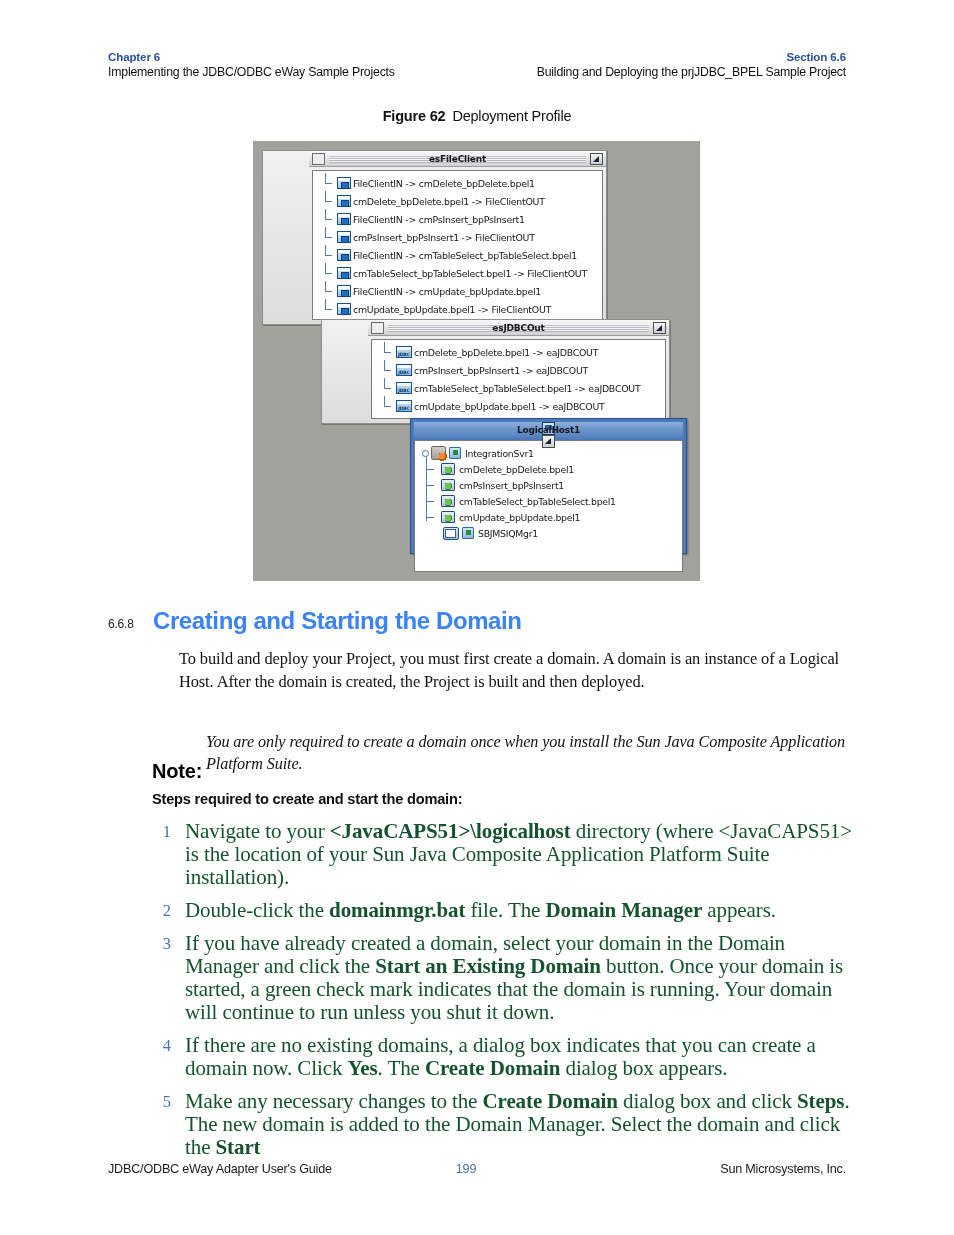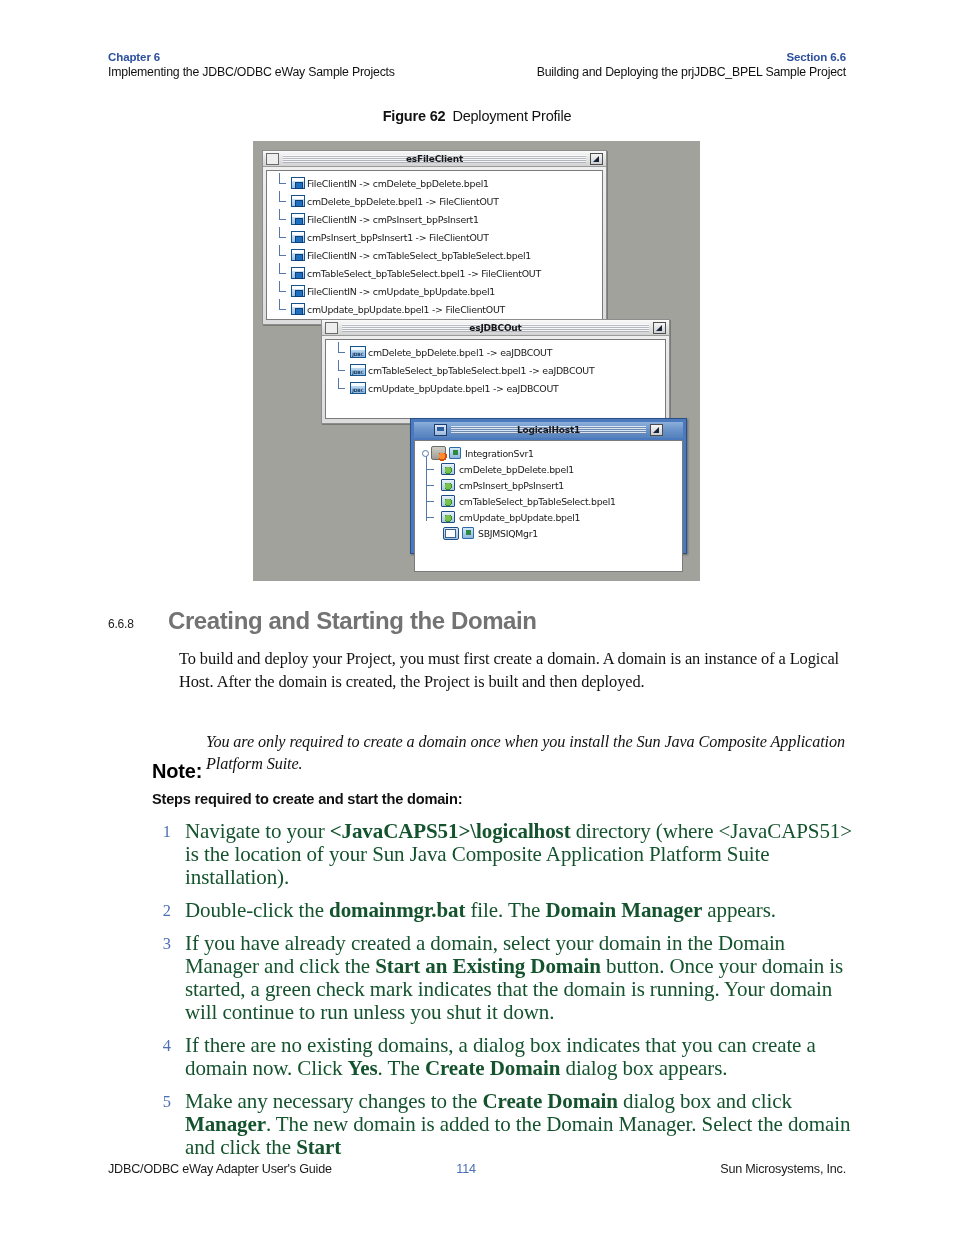--- a/index.html
+++ b/index.html
@@ -67,20 +67,21 @@
     width: 447px;
     height: 440px;
     background: #a2a29c;
     font-family: "DejaVu Sans", sans-serif;
   }
 
   .win {
     position: absolute;
     background: #d4d0c8;
     box-sizing: border-box;
+    padding-left: 46px;
   }
   
   .win.plain {
     border: 1px solid #8d8d8d;
     background: linear-gradient(#f1f1f1, #dcdcdc);
     box-shadow: 1px 1px 0 rgba(0,0,0,0.25);
   }
   
   .win.active {
     border: 1px solid #2b4f86;
@@ -97,20 +98,21 @@
     box-sizing: border-box;
   }
   .win.plain > .titlebar {
     background: linear-gradient(#fafafa 0%, #e6e6e6 45%, #d2d2d2 100%);
     border-bottom: 1px solid #9a9a9a;
     padding: 0 3px;
   }
   .win.active > .titlebar {
     background: linear-gradient(#8db0db 0%, #6c95cb 45%, #5481bd 100%);
     padding: 0 20px;
+    flex-direction: column;
   }
 
   .tb-icon {
     width: 13px; height: 12px;
     flex: 0 0 13px;
     border: 1px solid #6a6a6a;
     background: #eeeeee;
     box-sizing: border-box;
   }
   .tb-icon.monitor {
@@ -349,23 +351,22 @@
     color: #1a1a1a;
     letter-spacing: -0.2px;
   }
   .sec-title {
     position: absolute;
     left: 153px;
     top: 607px;
     font-family: "Liberation Sans", sans-serif;
     font-size: 24px;
     font-weight: bold;
-    color: #737373;
+    color: #3b82f6;
     letter-spacing: -0.4px;
-    margin-left: 15px;
   }
 
   .para {
     position: absolute;
     font-size: 16.4px;
     line-height: 23px;
     color: #121212;
     letter-spacing: -0.1px;
   }
   .intro-para { left: 179px; top: 647px; width: 668px; }
@@ -534,20 +535,25 @@
       <span class="tb-rails"></span>
       <span class="tb-title">esJDBCOut</span>
       <span class="tb-btn"></span>
     </div>
     <div class="win-body" style="height:80px;">
       <div class="tree">
         <div class="tree-row">
             <span class="elbow"></span>
             <span class="ic ic-jdbc">JDBC</span>
             <span class="label">cmDelete_bpDelete.bpel1 -&gt; eaJDBCOUT</span>
+          </div>
+        <div class="tree-row">
+            <span class="elbow"></span>
+            <span class="ic ic-jdbc">JDBC</span>
+            <span class="label">cmPsInsert_bpPsInsert1 -&gt; eaJDBCOUT</span>
           </div>
         <div class="tree-row">
             <span class="elbow"></span>
             <span class="ic ic-jdbc">JDBC</span>
             <span class="label">cmTableSelect_bpTableSelect.bpel1 -&gt; eaJDBCOUT</span>
           </div>
         <div class="tree-row last">
             <span class="elbow"></span>
             <span class="ic ic-jdbc">JDBC</span>
             <span class="label">cmUpdate_bpUpdate.bpel1 -&gt; eaJDBCOUT</span>
@@ -632,21 +638,21 @@
   <div class="step">
     <span class="step-num">3</span>
     <span class="step-text">If you have already created a domain, select your domain in the Domain Manager and click the <b>Start an Existing Domain</b> button. Once your domain is started, a green check mark indicates that the domain is running. Your domain will continue to run unless you shut it down.</span>
   </div>
   <div class="step">
     <span class="step-num">4</span>
     <span class="step-text">If there are no existing domains, a dialog box indicates that you can create a domain now. Click <b>Yes</b>. The <b>Create Domain</b> dialog box appears.</span>
   </div>
   <div class="step">
     <span class="step-num">5</span>
-    <span class="step-text">Make any necessary changes to the <b>Create Domain</b> dialog box and click <b>Manager</b>. The new domain is added to the Domain Manager. Select the domain and click the <b>Start</b></span>
+    <span class="step-text">Make any necessary changes to the <b>Create Domain</b> dialog box and click <b>Steps</b>. The new domain is added to the Domain Manager. Select the domain and click the <b>Start</b></span>
   </div>
 </div>
 
 <div class="footer">
   <span class="left">JDBC/ODBC eWay Adapter User's Guide</span>
-  <span class="center">114</span>
+  <span class="center">199</span>
   <span class="right">Sun Microsystems, Inc.</span>
 </div>
 
 </body></html>

